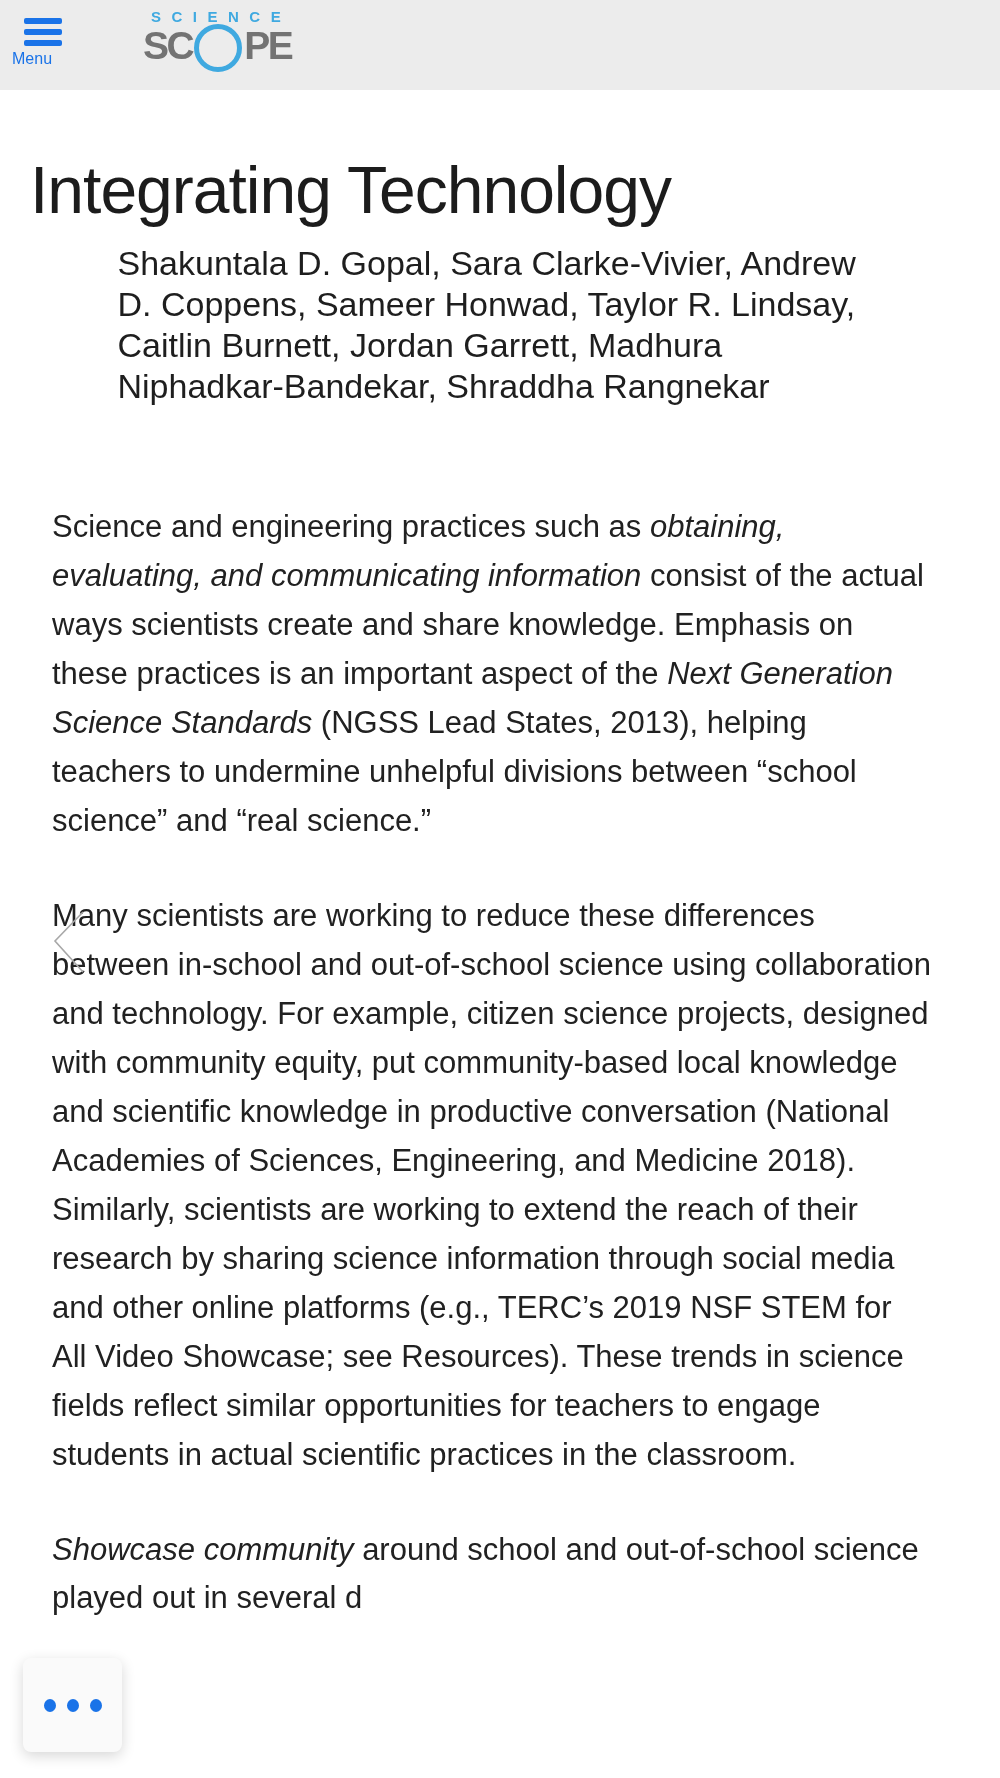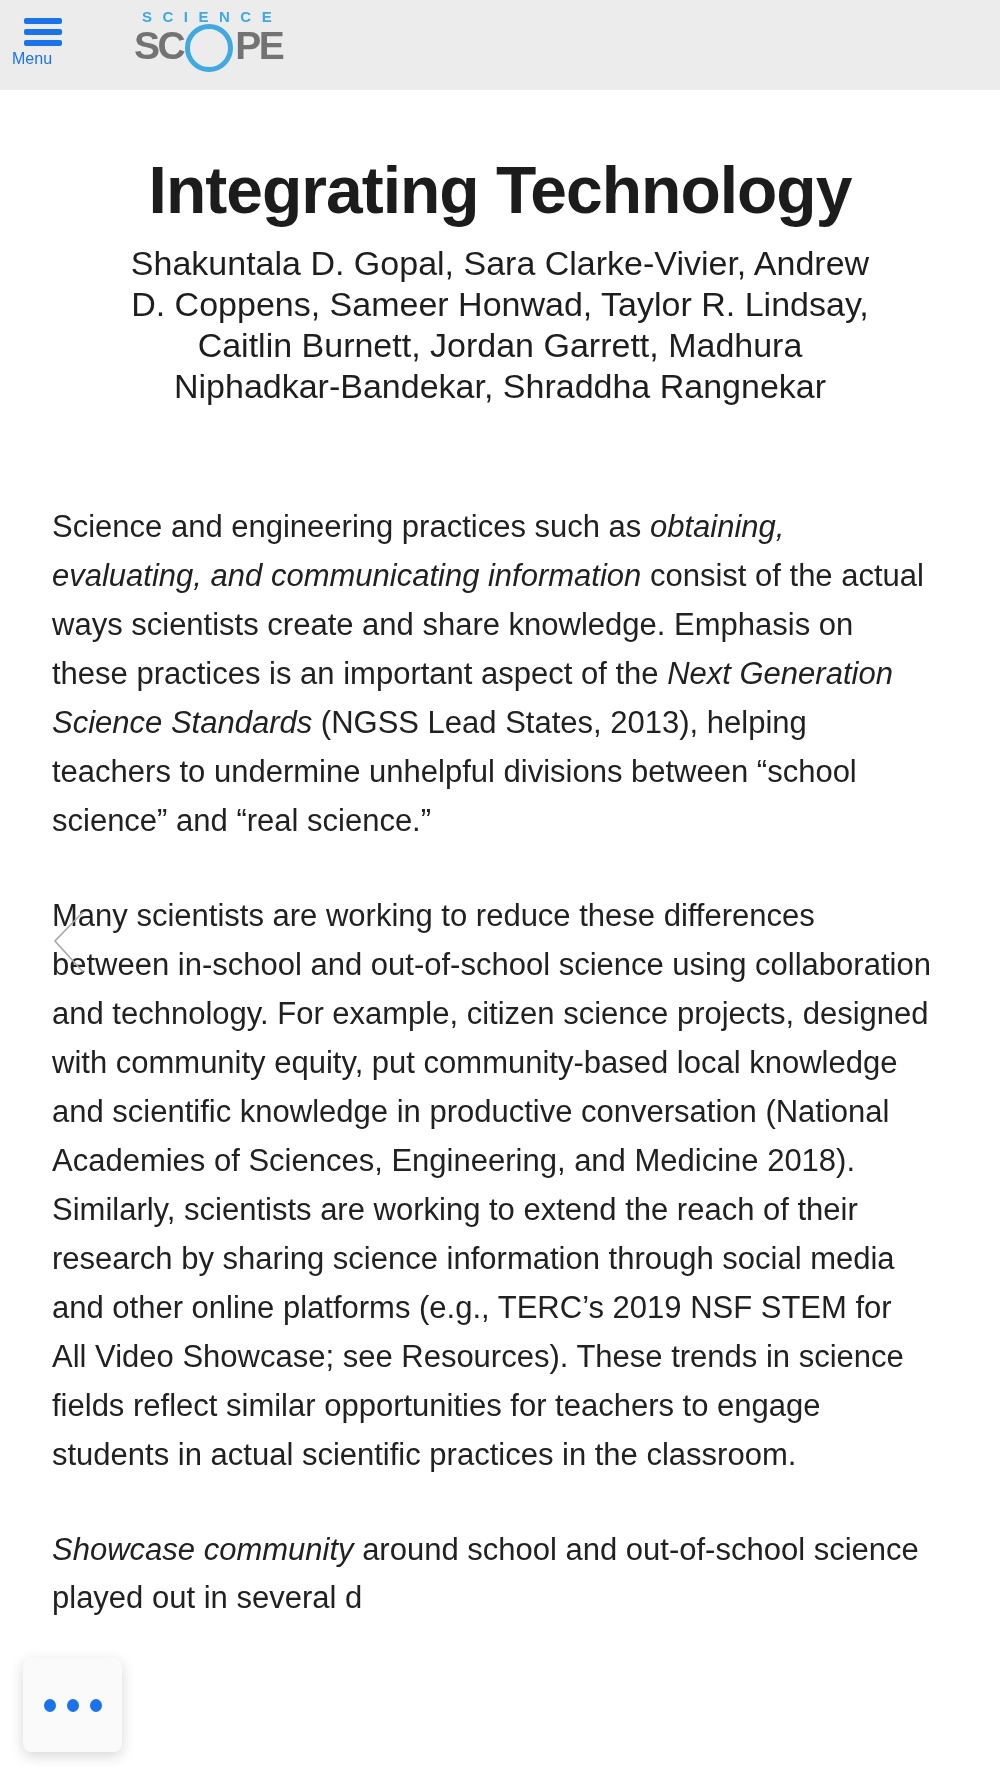--- a/index.html
+++ b/index.html
@@ -7,27 +7,27 @@
     width:1000px;height:1778px;overflow:hidden;position:relative;
     background:#ffffff;color:#212121;
     font-family:"Liberation Sans", sans-serif;
   }
   
   .topbar{height:90px;background:#ececec;position:relative;}
   .menu-btn{position:absolute;left:12px;top:18px;width:62px;text-align:left;cursor:pointer;}
   .hamburger{width:38px;margin:0 auto;}
   .hamburger span{display:block;height:6px;background:#1a73e8;border-radius:2px;margin-bottom:5px;}
   .menu-label{color:#1a73e8;font-size:16px;line-height:1;margin-top:1px;}
-  .logo{position:absolute;left:134px;top:9px;width:176px;cursor:pointer;}
+  .logo{position:absolute;left:143px;top:9px;width:176px;cursor:pointer;}
   .logo-top{color:#3fa9e0;font-weight:700;font-size:15px;letter-spacing:10.5px;white-space:nowrap;padding-left:8px;line-height:1;}
   .logo-bottom{color:#737373;font-weight:800;font-size:39px;line-height:1;letter-spacing:-2.5px;display:flex;align-items:center;margin-top:-3px;transform-origin:left top;}
   .logo-o{width:38px;height:38px;border:5px solid #3fa9e0;border-radius:50%;display:inline-block;margin:0 2px;position:relative;top:3px;background:transparent;}
   
-  .page-title{margin:64px 30px 0;text-align:center;font-size:66px;font-weight:700;letter-spacing:-1px;line-height:1.1;color:#1c1c1c;}
-  .authors{margin:16px auto 0;max-width:765px;text-align:center;font-size:34px;line-height:1.21;color:#1e1e1e;}
+  .page-title{margin:64px 30px 0;text-align:left;font-size:66px;font-weight:400;letter-spacing:-1px;line-height:1.1;color:#1c1c1c;}
+  .authors{margin:16px auto 0;max-width:765px;text-align:left;font-size:34px;line-height:1.21;color:#1e1e1e;}
   .article-body{margin:96px 0 0 52px;width:880px;font-size:31px;line-height:1.58;color:#212121;}
   .article-body p{margin:16px 0 46px;}
   .article-body em{font-style:italic;}
   
   .prev-arrow{position:absolute;left:53px;top:910px;cursor:pointer;}
   .fab{
     position:absolute;left:23px;top:1658px;width:99px;height:94px;
     background:#fafafa;border-radius:8px;box-shadow:0 4px 14px rgba(0,0,0,.16);
     display:flex;align-items:center;justify-content:center;gap:11px;cursor:pointer;
   }

